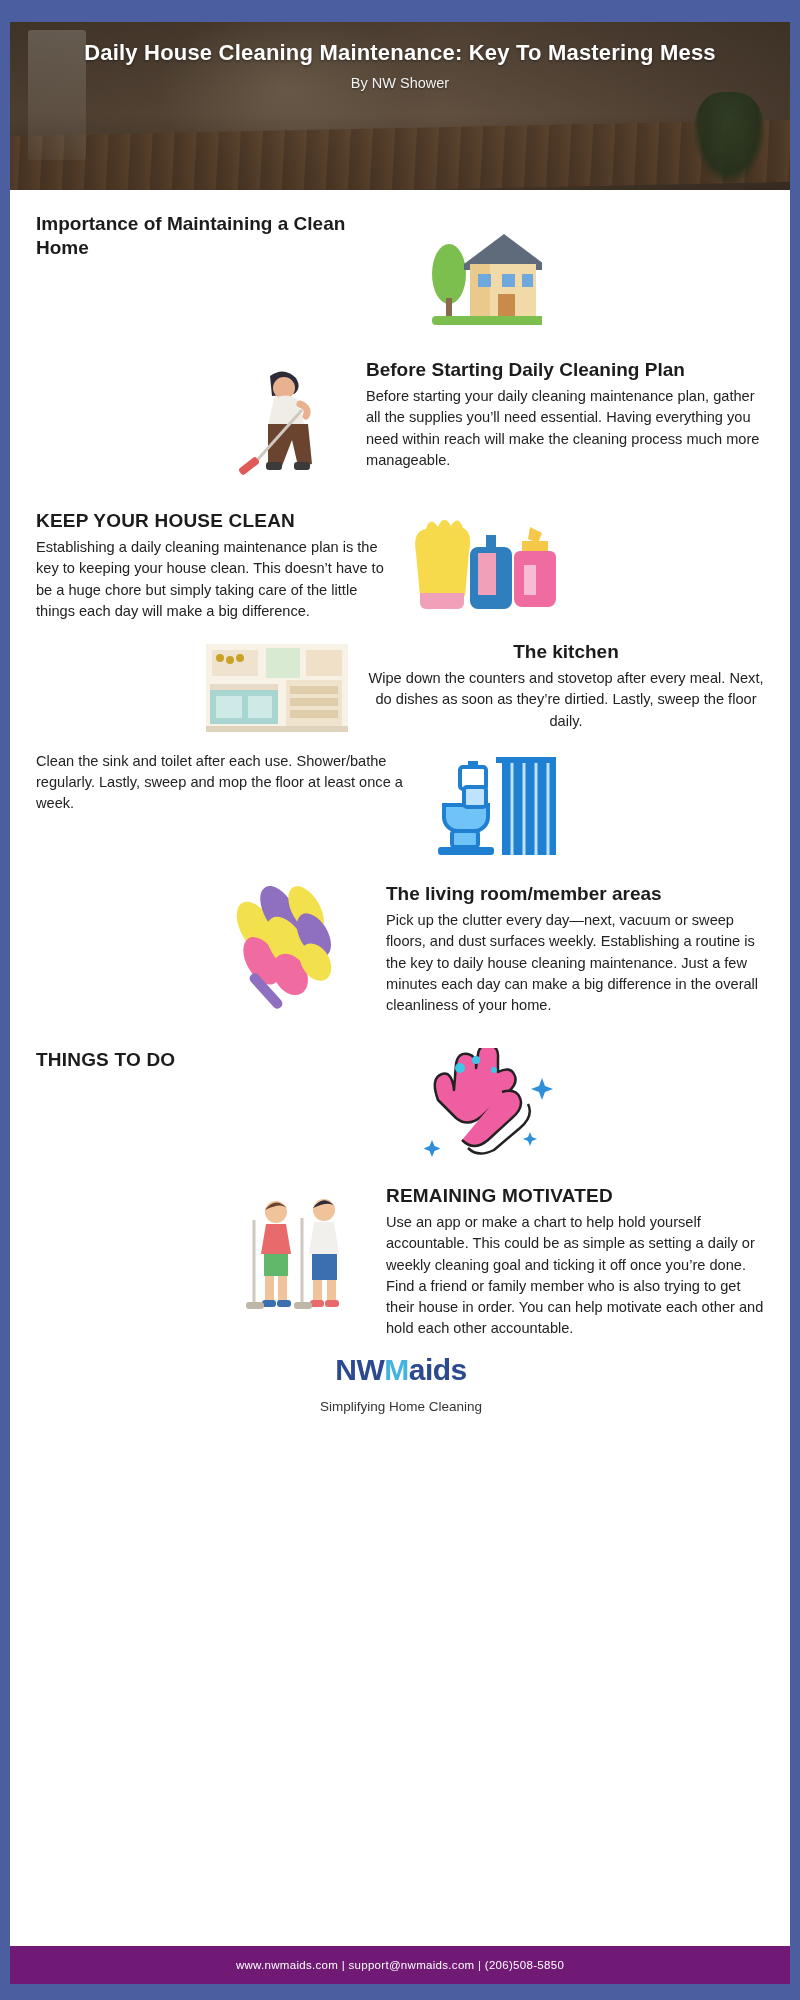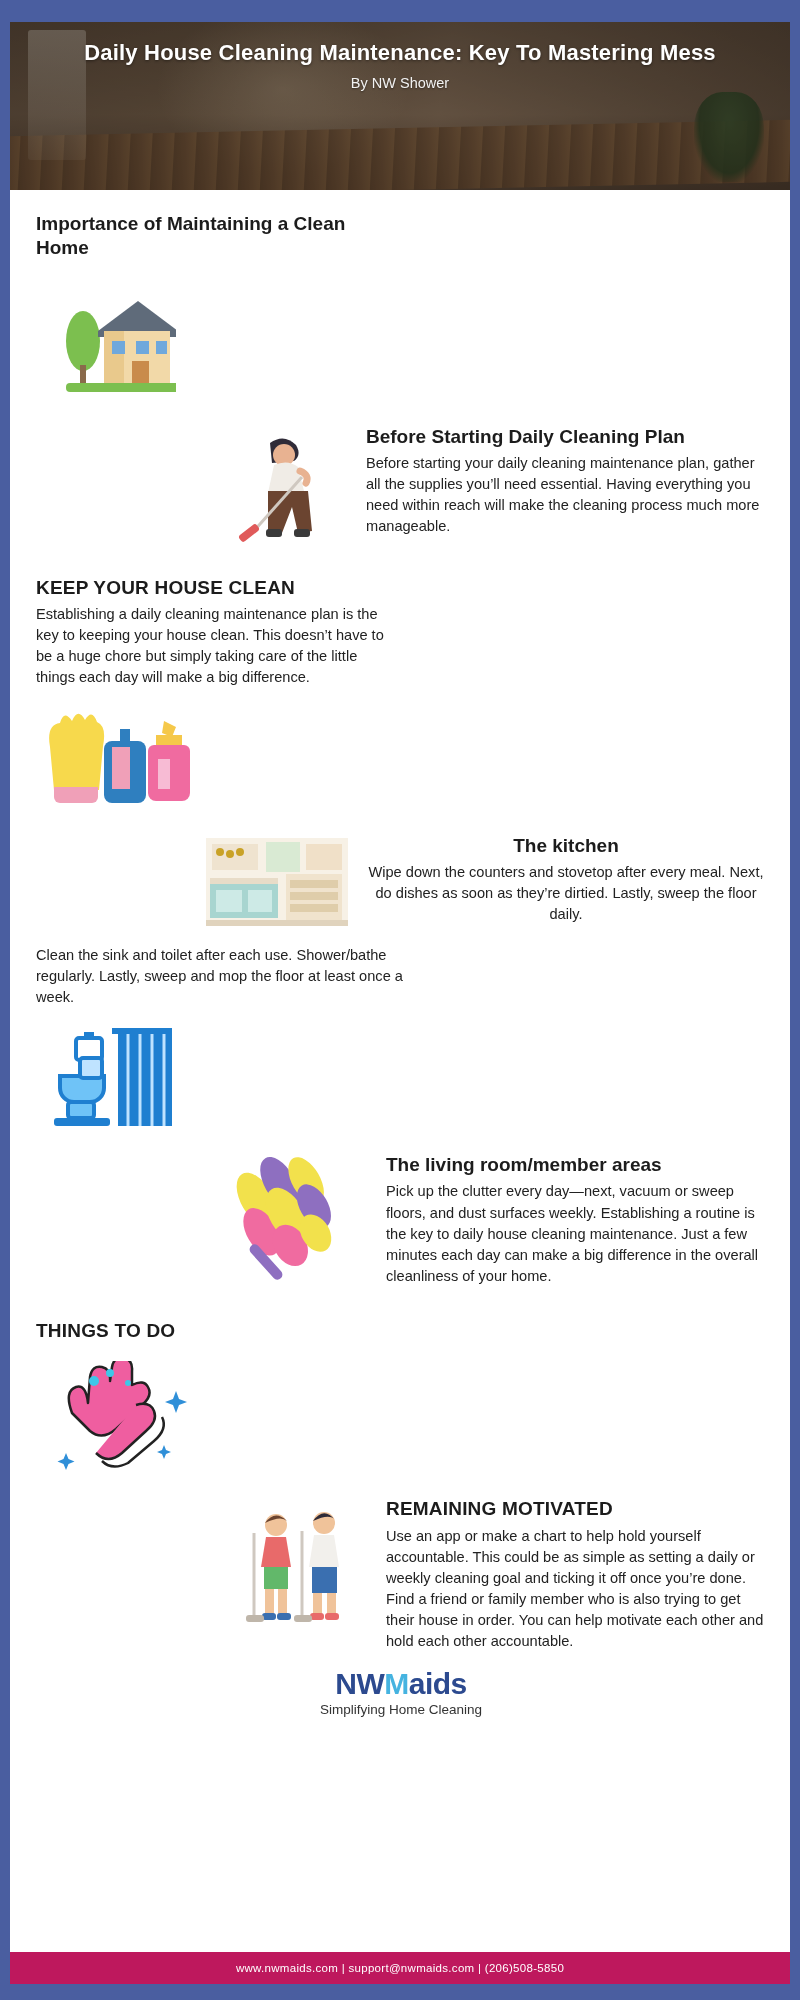--- a/index.html
+++ b/index.html
@@ -99,21 +99,21 @@
   
   .content {
     padding: 22px 34px 0 36px;
   }
   .section {
     display: flex;
     align-items: flex-start;
     gap: 14px;
     margin-bottom: 16px;
   }
-  .section.img-right { flex-direction: column; }
+  .section.img-right { }
   .section.img-left  { flex-direction: row-reverse; }
   .sec-text { flex: 1 1 auto; }
   .sec-art {
     flex: 0 0 auto;
     display: flex;
     align-items: center;
     justify-content: center;
   }
   h2.sec-title {
     font-size: 19px;
@@ -149,27 +149,27 @@
     font-size: 30px;
     font-weight: bold;
     color: #2c4a8f;
     letter-spacing: -0.5px;
     line-height: 1;
   }
   .logo-mark .accent { color: #45b3e0; }
   .logo-tag {
     font-size: 13.5px;
     color: #333333;
-    margin-top: 3px;
+    margin-top: 14px;
   }
   .footer-bar {
     position: absolute;
     left: 10px; right: 10px; bottom: 16px;
-    height: 32px;
-    background: #be185d;
+    height: 38px;
+    background: #701a75;
     display: flex;
     align-items: center;
     justify-content: center;
   }
   .footer-text {
     color: #ffffff;
     font-size: 11.5px;
     letter-spacing: .3px;
   }
   .bottom-bar {

